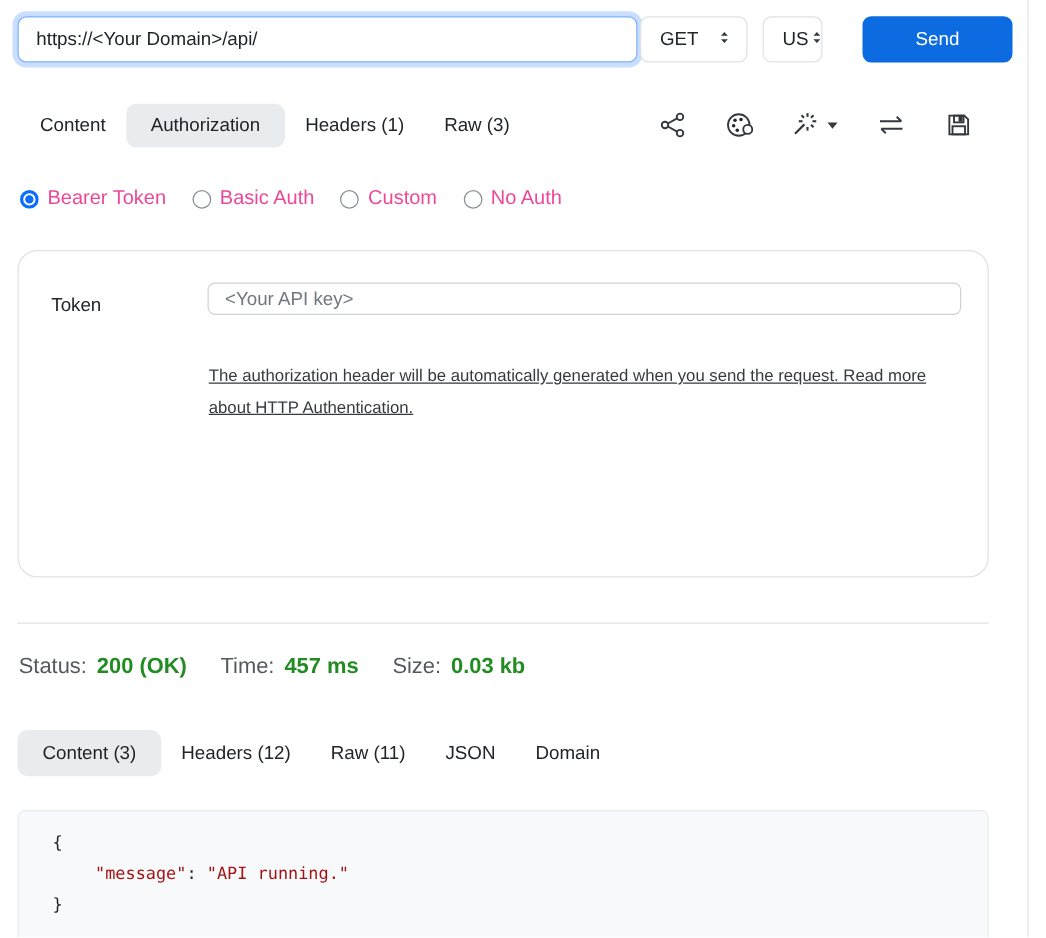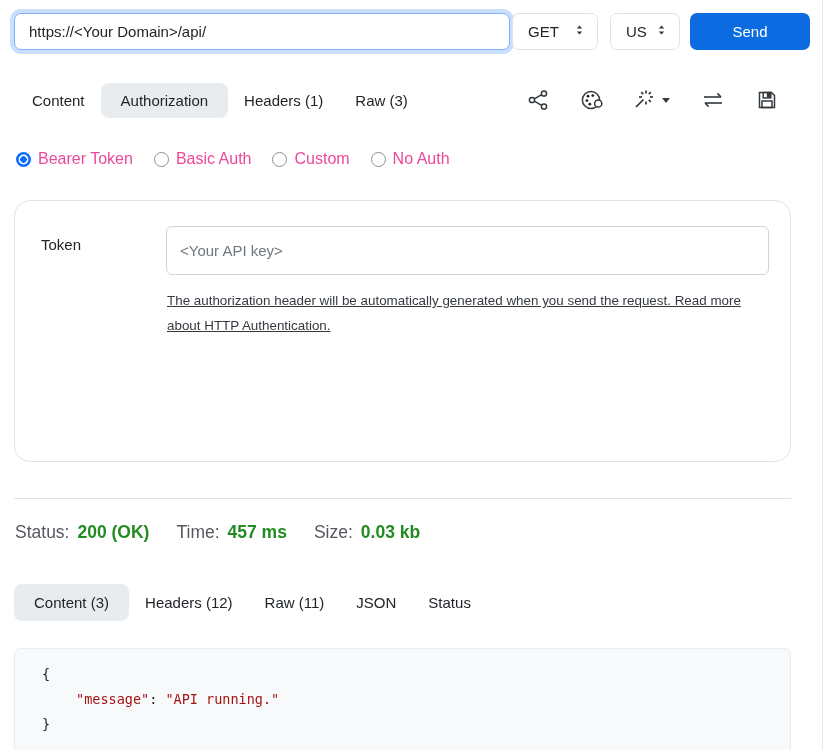--- a/index.html
+++ b/index.html
@@ -15,21 +15,21 @@
     font-family:"Liberation Sans", sans-serif; font-size:15px; color:#212529;
     box-shadow:0 0 0 4px rgba(13,110,253,0.22); outline:none; background:#fff;
   }
   .url-input::placeholder{ color:#6f7780; }
   .sel{
     position:absolute; top:13px; height:37px; border:1px solid #dee2e6; border-radius:7px;
     background:#fff; display:flex; align-items:center; justify-content:space-between;
     padding:0 11px 0 15px; font-size:15px; color:#212529; cursor:pointer;
   }
   .sel-method{ left:512px; width:86px; }
-  .sel-region{ left:610px; width:70px; }
+  .sel-region{ left:610px; width:48px; }
   .send-btn{
     position:absolute; left:690px; top:13px; width:120px; height:37px;
     background:#0c6be0; color:#fff; border:none; border-radius:7px;
     font-family:"Liberation Sans", sans-serif; font-size:15px; cursor:pointer;
   }
 
   
   .tabs1{ position:absolute; left:16px; top:83px; display:flex; align-items:center; }
   .tabs1 .tab{ padding:9px 16px; font-size:15px; color:#212529; border-radius:8px; cursor:pointer; white-space:nowrap; }
   .tabs1 .tab.active{ background:#e9ecef; padding:9px 20px; }
@@ -47,21 +47,21 @@
     background:radial-gradient(circle at center, #0d6efd 0 3px, #fff 3.6px 100%);
     box-shadow:inset 0 0 0 2.6px #0d6efd;
   }
   .auth-opt span.lbl{ font-size:16px; color:#ec4899; }
 
   
   .panel{ position:absolute; left:14px; top:200px; width:777px; height:262px;
     border:1px solid #dee2e6; border-radius:16px; background:#fff; }
   .token-label{ position:absolute; left:26px; top:35px; font-size:15px; color:#212529; }
   .token-input{
-    position:absolute; left:151px; top:25px; width:603px; height:49px;
+    position:absolute; left:151px; top:25px; width:603px; height:26px;
     border:1px solid #ced4da; border-radius:6px; padding:0 13px;
     font-family:"Liberation Sans", sans-serif; font-size:15px; color:#0369a1; background:#fff; outline:none;
   }
   .token-input::placeholder{ color:#6f7780; }
   .help{ position:absolute; left:152px; top:87px; font-size:13.4px; color:#343a40; }
   .help div{ line-height:25px; white-space:nowrap;text-decoration:underline; }
 
   .divider{ position:absolute; left:14px; top:498px; width:777px; height:1px; background:#dee2e6; }
 
   
@@ -207,21 +207,21 @@
     <span class="sval">457 ms</span>
     <span class="slabel">Size:</span>
     <span class="sval">0.03 kb</span>
   </div>
 
   <div class="tabs2">
     <div class="tab active">Content (3)</div>
     <div class="tab">Headers (12)</div>
     <div class="tab">Raw (11)</div>
     <div class="tab">JSON</div>
-    <div class="tab">Status</div>
+    <div class="tab">Domain</div>
   </div>
 
   <div class="code-block">
     <div class="code-line"><span class="tok-plain">{</span></div>
     <div class="code-line indent"><span class="tok-str">"message"</span><span class="tok-plain">: </span><span class="tok-str">"API running."</span></div>
     <div class="code-line"><span class="tok-plain">}</span></div>
   </div>
 </div>
 
 </body></html>

